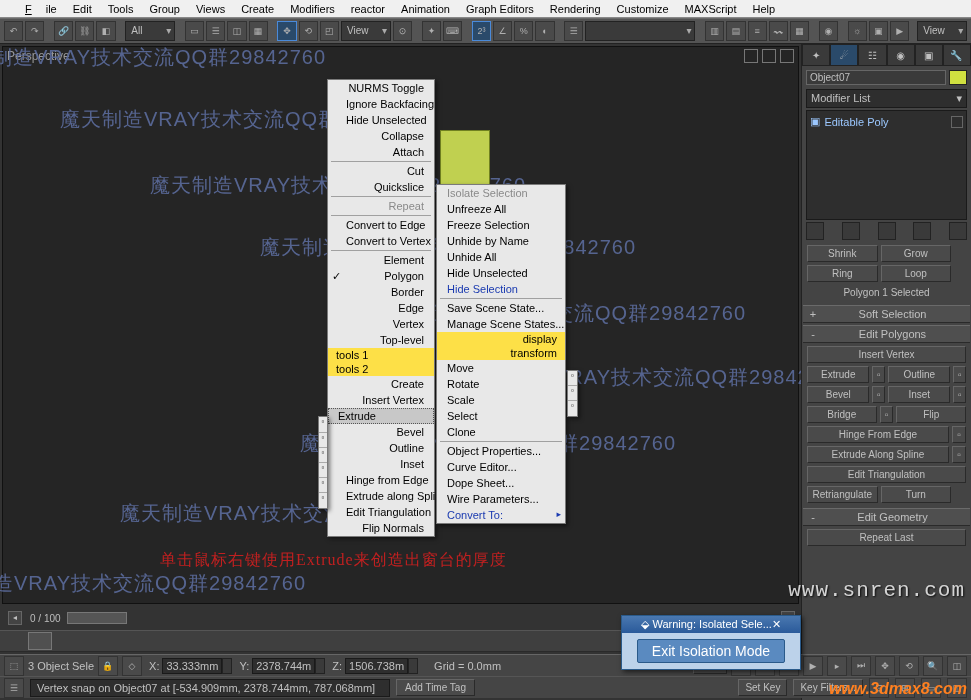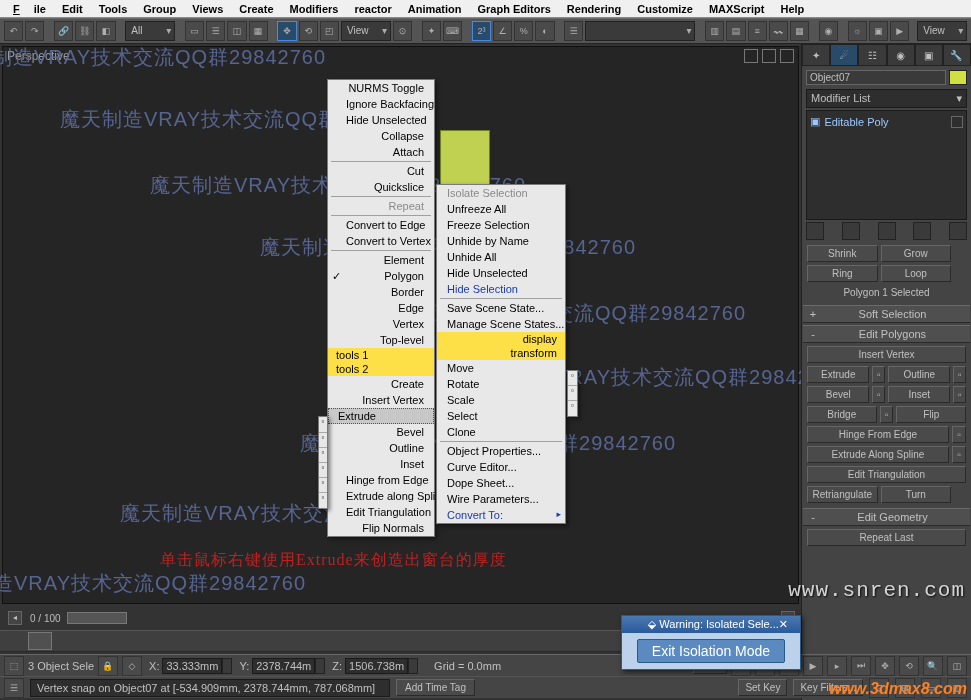--- a/index.html
+++ b/index.html
@@ -1,17 +1,17 @@
 <!DOCTYPE html>
 <html><head>
 <meta charset="utf-8">
 <style>
 * { margin:0; padding:0; box-sizing:border-box; font-family:Tahoma,Arial,sans-serif; font-size:11px; user-select:none; }
 body { width:971px; height:700px; background:#333; overflow:hidden; position:relative; color:#c0c0c0; }
-.menubar { height:18px; background:#f0f0f0; display:flex; padding:2px 6px; gap:2px; color:#000; border-bottom:1px solid #888;font-weight:bold; }
+.menubar { height:18px; background:#f0f0f0; display:flex; padding:2px 18px; gap:2px; color:#000; border-bottom:1px solid #888; }
 .menubar span { padding:1px 7px; }
 .menubar span u { text-decoration:underline; }
 .toolbar { height:26px; background:#545454; border-top:1px solid #6a6a6a; border-bottom:1px solid #222; display:flex; align-items:center; padding:0 4px; gap:2px; }
 .tool { width:20px; height:20px; background:#4a4a4a; border:1px solid #333; display:flex; align-items:center; justify-content:center; font-size:9px; color:#b0b0b0; }
 .tool.active { background:#2a4a6a; border-color:#4a8ada; }
 .dropdown { height:20px; background:#3a3a3a; border:1px solid #222; color:#c0c0c0; padding:1px 14px 1px 5px; position:relative; min-width:50px; font-size:10px; line-height:16px; }
 .dropdown::after { content:"▾"; position:absolute; right:3px; top:1px; color:#aaa; }
 .sep { width:6px; }
 .statusbar { position:absolute; bottom:24px; left:0; right:0; height:22px; background:#454545; border-top:1px solid #666; display:flex; align-items:center; padding:0 4px; gap:4px; font-size:10px; color:#c0c0c0; }
 .statusbar2 { position:absolute; bottom:2px; left:0; right:0; height:22px; background:#454545; border-top:1px solid #555; display:flex; align-items:center; padding:0 4px; gap:6px; font-size:10px; }
@@ -52,21 +52,21 @@
 .ctx .item.hi { color:#1a3ab0; }
 .ctx .divider { height:1px; background:#a0a0a0; margin:1px 3px; }
 .ctx .bar { background:#fde047; padding:1px 8px; font-size:10px; text-align:left; display:flex; justify-content:space-between; }
 .ctx .item.hovered { background:#c8c8c8; outline:1px dotted #555; outline-offset:-1px; text-align:left; padding-left:10px; }
 .redtxt { position:absolute; color:#c02020; font-family:SimSun,serif; font-size:16px; letter-spacing:1px; }
 .scroll-h { position:absolute; left:4px; bottom:74px; right:176px; height:16px; background:#333; display:flex; align-items:center; }
 .scroll-h .thumb { background:#555; border:1px solid #777; height:12px; width:60px; margin-left:6px; }
 .scroll-h .arrow { width:14px; height:14px; border:1px solid #666; background:#444; margin-left:4px; font-size:8px; text-align:center; line-height:12px; }
 .frames { color:#bdbdbd; font-size:10px; margin-left:8px; }
 .iso-dlg { position:absolute; right:170px; bottom:30px; width:180px; border:1px solid #2a5a8a; background:#bcd2ea; box-shadow:2px 2px 5px rgba(0,0,0,.6); }
-.iso-dlg .title { background:linear-gradient(#4a78b0,#2a5a9a); color:#fff; padding:2px 12px; font-size:10px; display:flex; justify-content:flex-end; }
+.iso-dlg .title { background:linear-gradient(#4a78b0,#2a5a9a); color:#fff; padding:2px 6px; font-size:10px; display:flex; justify-content:center; }
 .iso-dlg .body { padding:6px; display:flex; justify-content:center; }
 .iso-dlg button { background:#5a8ac0; border:1px solid #2a5a8a; color:#fff; padding:3px 14px; font-size:14px; border-radius:2px; }
 .wm-dom { position:absolute; right:6px; bottom:98px; color:#eee; font-size:21px; font-family:Liberation Mono, monospace; text-shadow:1px 1px 2px #000; letter-spacing:1px; opacity:.85; }
 .wmurl { position:absolute; right:4px; bottom:2px; color:#ff8020; font-size:16px; font-weight:bold; font-style:italic; }
 .sub-tools { margin:2px 4px; display:flex; gap:6px; justify-content:space-between; }
 .sub-tools div { width:18px; height:18px; border:1px solid #222; background:#3a3a3a; }
 .time-strip{position:absolute;left:0;bottom:48px;height:22px;right:170px;background:#3f3f3f;border-top:1px solid #555;border-bottom:1px solid #2a2a2a;}
 .time-zero{position:absolute;left:28px;bottom:1px;width:24px;height:18px;background:#505050;border:1px solid #777;}
 </style>
 </head>

